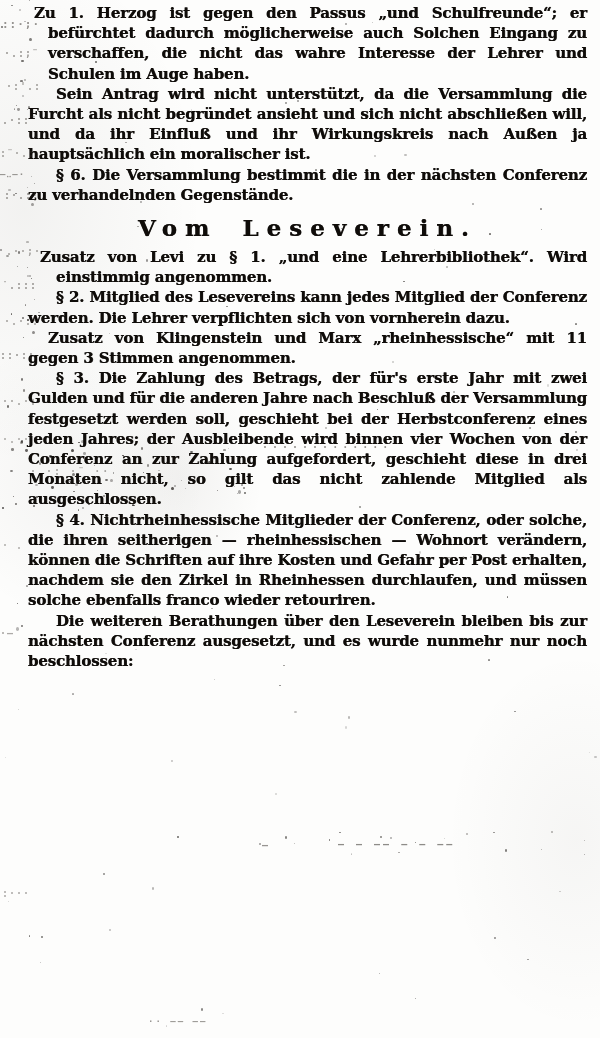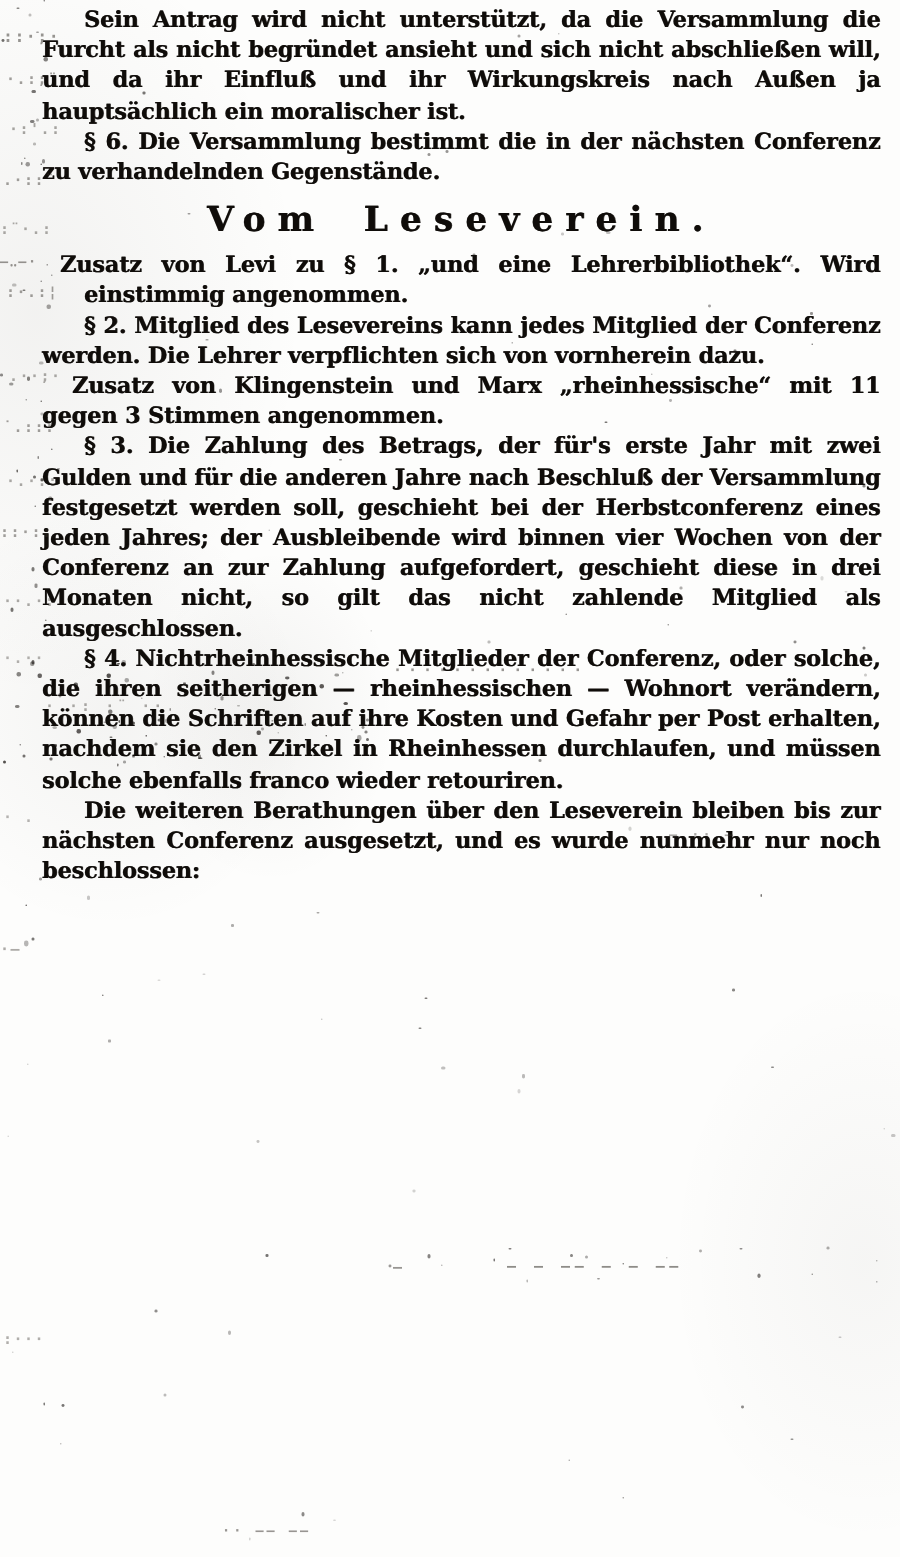--- a/index.html
+++ b/index.html
@@ -65,20 +65,21 @@
     background: #171310;
     border-radius: 50%;
     pointer-events: none;
   }
 </style>
 </head>
 <body>
 
 <div class="page">
   <div class="text-col" id="text-col">
+      <p class="v-hang">Zu 1. Herzog ist gegen den Passus „und Schulfreunde“; er befürchtet dadurch möglicherweise auch Solchen Eingang zu verschaffen, die nicht das wahre Interesse der Lehrer und Schulen im Auge haben.</p>
       <p class="v-indent">Sein Antrag wird nicht unterstützt, da die Versammlung die Furcht als nicht begründet ansieht und sich nicht abschließen will, und da ihr Einfluß und ihr Wirkungskreis nach Außen ja hauptsächlich ein moralischer ist.</p>
       <p class="v-indent">§ 6. Die Versammlung bestimmt die in der nächsten Conferenz zu verhandelnden Gegenstände.</p>
       <h2 class="heading">Vom Leseverein.</h2>
       <p class="v-zblock">Zusatz von Levi zu § 1. „und eine Lehrerbibliothek“. Wird einstimmig angenommen.</p>
       <p class="v-indent">§ 2. Mitglied des Lesevereins kann jedes Mitglied der Conferenz werden. Die Lehrer verpflichten sich von vornherein dazu.</p>
       <p class="v-zindent">Zusatz von Klingenstein und Marx „rheinhessische“ mit 11 gegen 3 Stimmen angenommen.</p>
       <p class="v-indent">§ 3. Die Zahlung des Betrags, der für's erste Jahr mit zwei Gulden und für die anderen Jahre nach Beschluß der Versammlung festgesetzt werden soll, geschieht bei der Herbstconferenz eines jeden Jahres; der Ausbleibende wird binnen vier Wochen von der Conferenz an zur Zahlung aufgefordert, geschieht diese in drei Monaten nicht, so gilt das nicht zahlende Mitglied als ausgeschlossen.</p>
       <p class="v-indent">§ 4. Nichtrheinhessische Mitglieder der Conferenz, oder solche, die ihren seitherigen — rheinhessischen — Wohnort verändern, können die Schriften auf ihre Kosten und Gefahr per Post erhalten, nachdem sie den Zirkel in Rheinhessen durchlaufen, und müssen solche ebenfalls franco wieder retouriren.</p>
       <p class="v-indent">Die weiteren Berathungen über den Leseverein bleiben bis zur nächsten Conferenz ausgesetzt, und es wurde nunmehr nur noch beschlossen:</p>
     </div>

